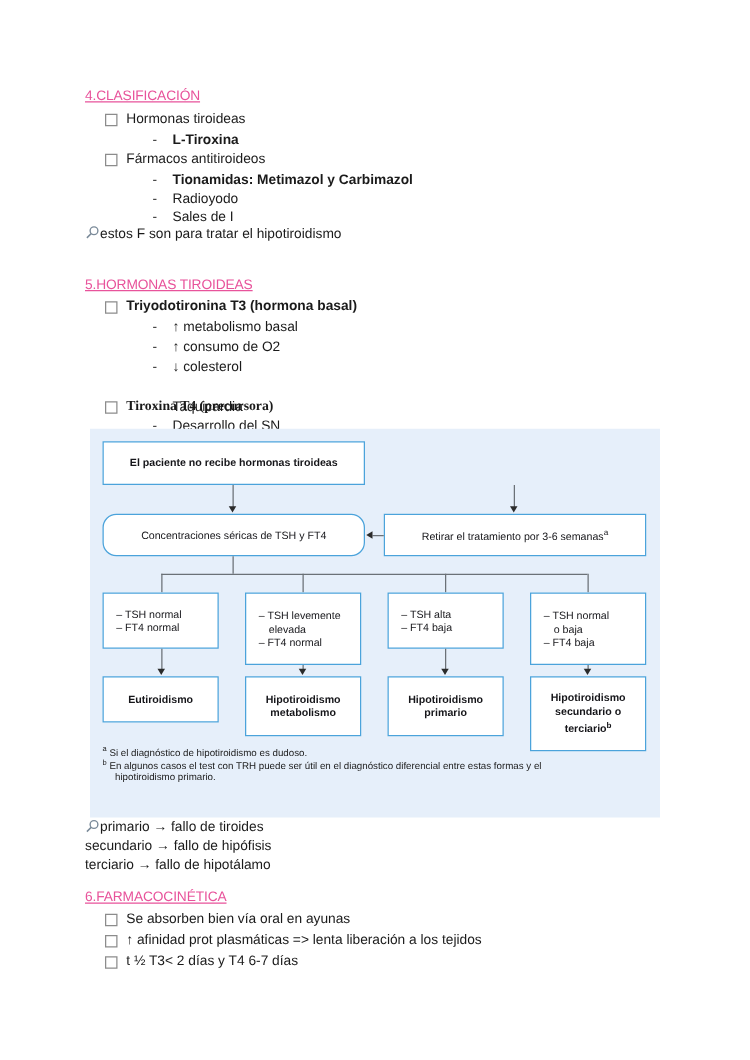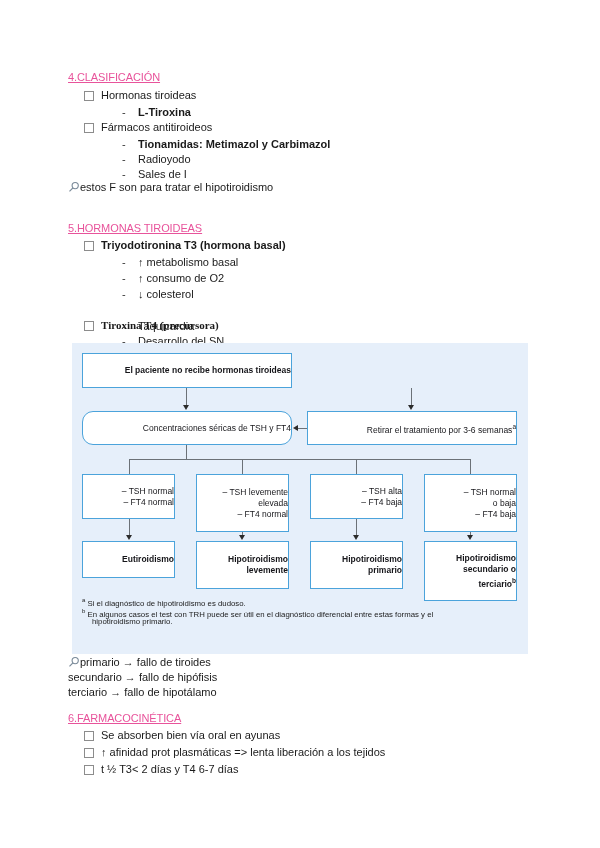--- a/index.html
+++ b/index.html
@@ -108,21 +108,21 @@
     font-size: 8.5px;
     line-height: 11px;
     color: #16161a;
   }
   .dgbox.bold { font-weight: bold; }
   .dgbox.lefttext {
     justify-content: flex-start;
     text-align: left;
     padding-left: 10px;
   }
-  .dgbox .inner { width: 100%; text-align: right; }
+  .dgbox .inner { width: 100%; }
   .dgbox sup { font-size: 6.5px; vertical-align: super; }
 
   
   .vline, .hline {
     position: absolute;
     background: #6b7177;
   }
   .vline { width: 1px; }
   .hline { height: 1px; }
   .arrowdown {
@@ -292,21 +292,21 @@
     <div class="arrowdown" style="left:281px; top:192px;"></div>
     <div class="vline" style="left:398px; top:189px; height:5px;"></div>
     <div class="arrowdown" style="left:395px; top:192px;"></div>
 
     <div class="dgbox bold" style="left:10px; top:198px; width:93px; height:37px;">
       <span class="inner">Eutiroidismo</span>
     </div>
     <div class="dgbox bold" style="left:124px; top:198px; width:93px; height:48px;">
       <span class="inner">
         <span>Hipotiroidismo</span><br>
-        <span>levemente</span>
+        <span>metabolismo</span>
       </span>
     </div>
     <div class="dgbox bold" style="left:238px; top:198px; width:93px; height:48px;">
       <span class="inner">
         <span>Hipotiroidismo</span><br>
         <span>primario</span>
       </span>
     </div>
     <div class="dgbox bold" style="left:352px; top:198px; width:93px; height:60px;">
       <span class="inner">

